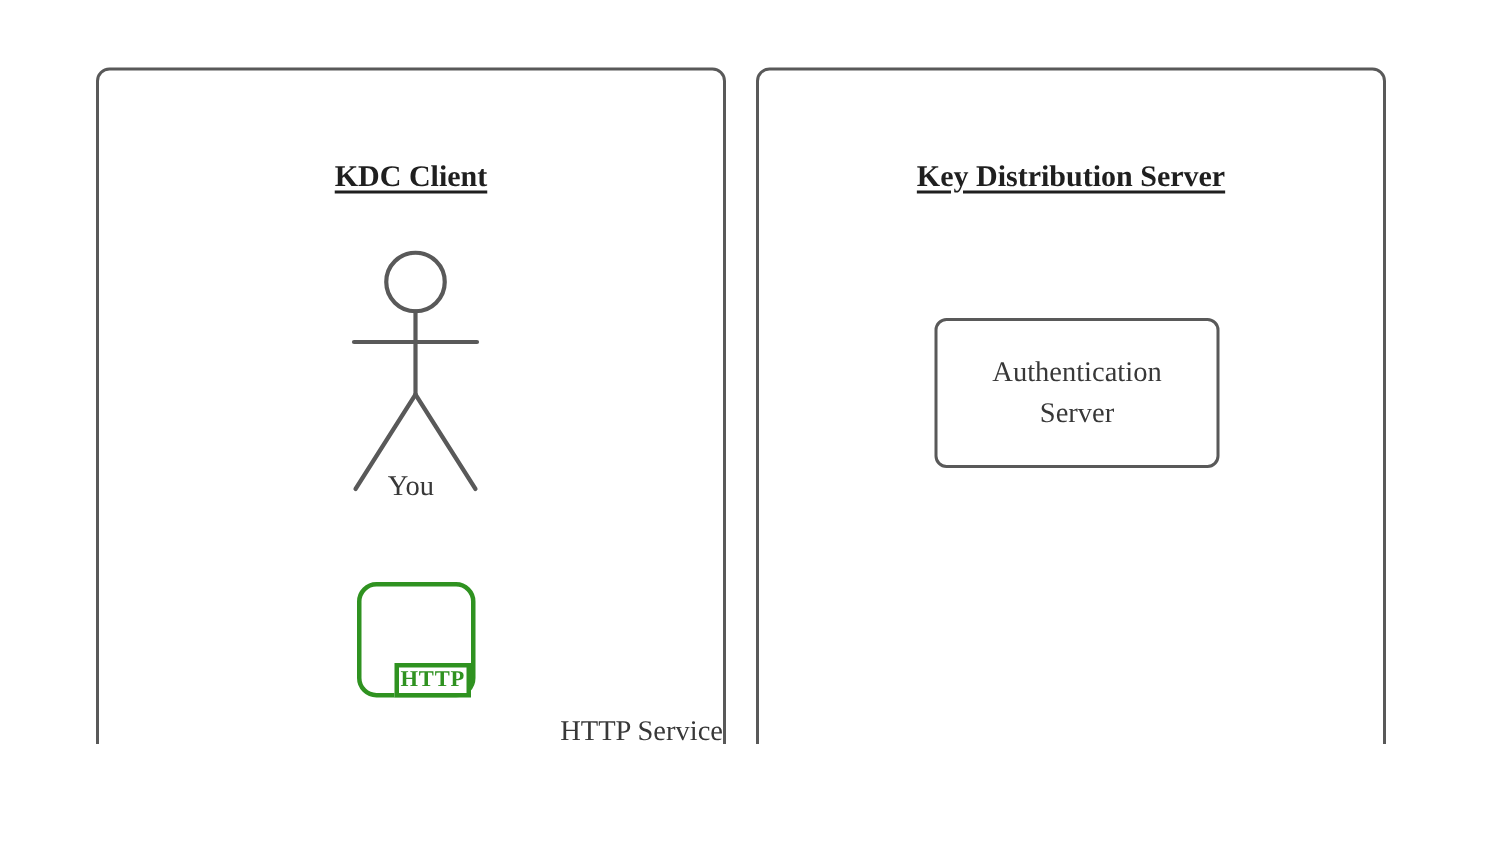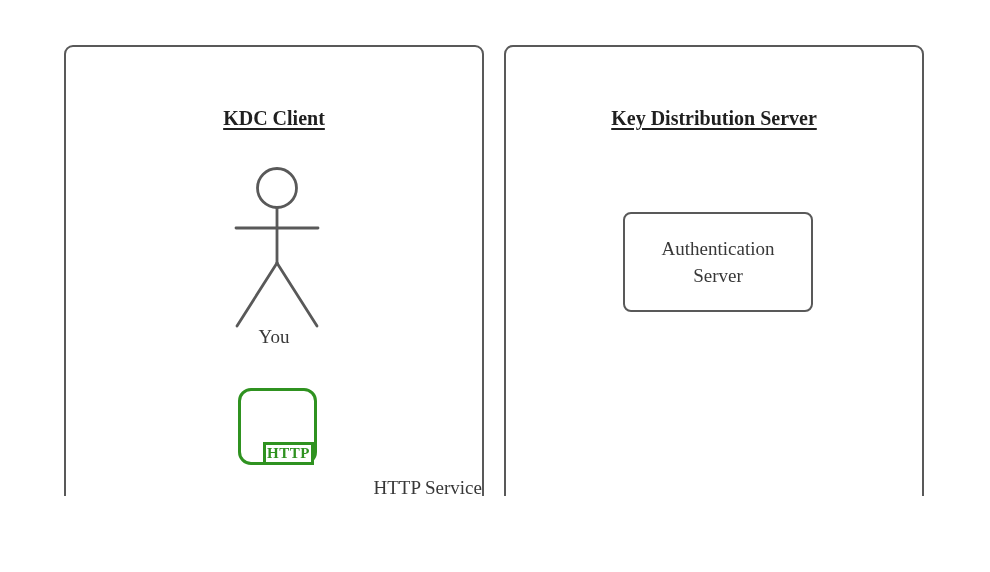--- a/index.html
+++ b/index.html
@@ -62,21 +62,21 @@
     height: 164px;
   }
   .actor-svg * {
     stroke: var(--color-border, #595959);
     stroke-width: 2.8;
     fill: none;
     stroke-linecap: round;
   }
   .actor-label {
     position: absolute;
-    top: 279px;
+    top: 267px;
     left: 0;
     right: 0;
     text-align: center;
     font-size: 19px;
     line-height: 22px;
   }
 
   
   .http-icon {
     position: absolute;

